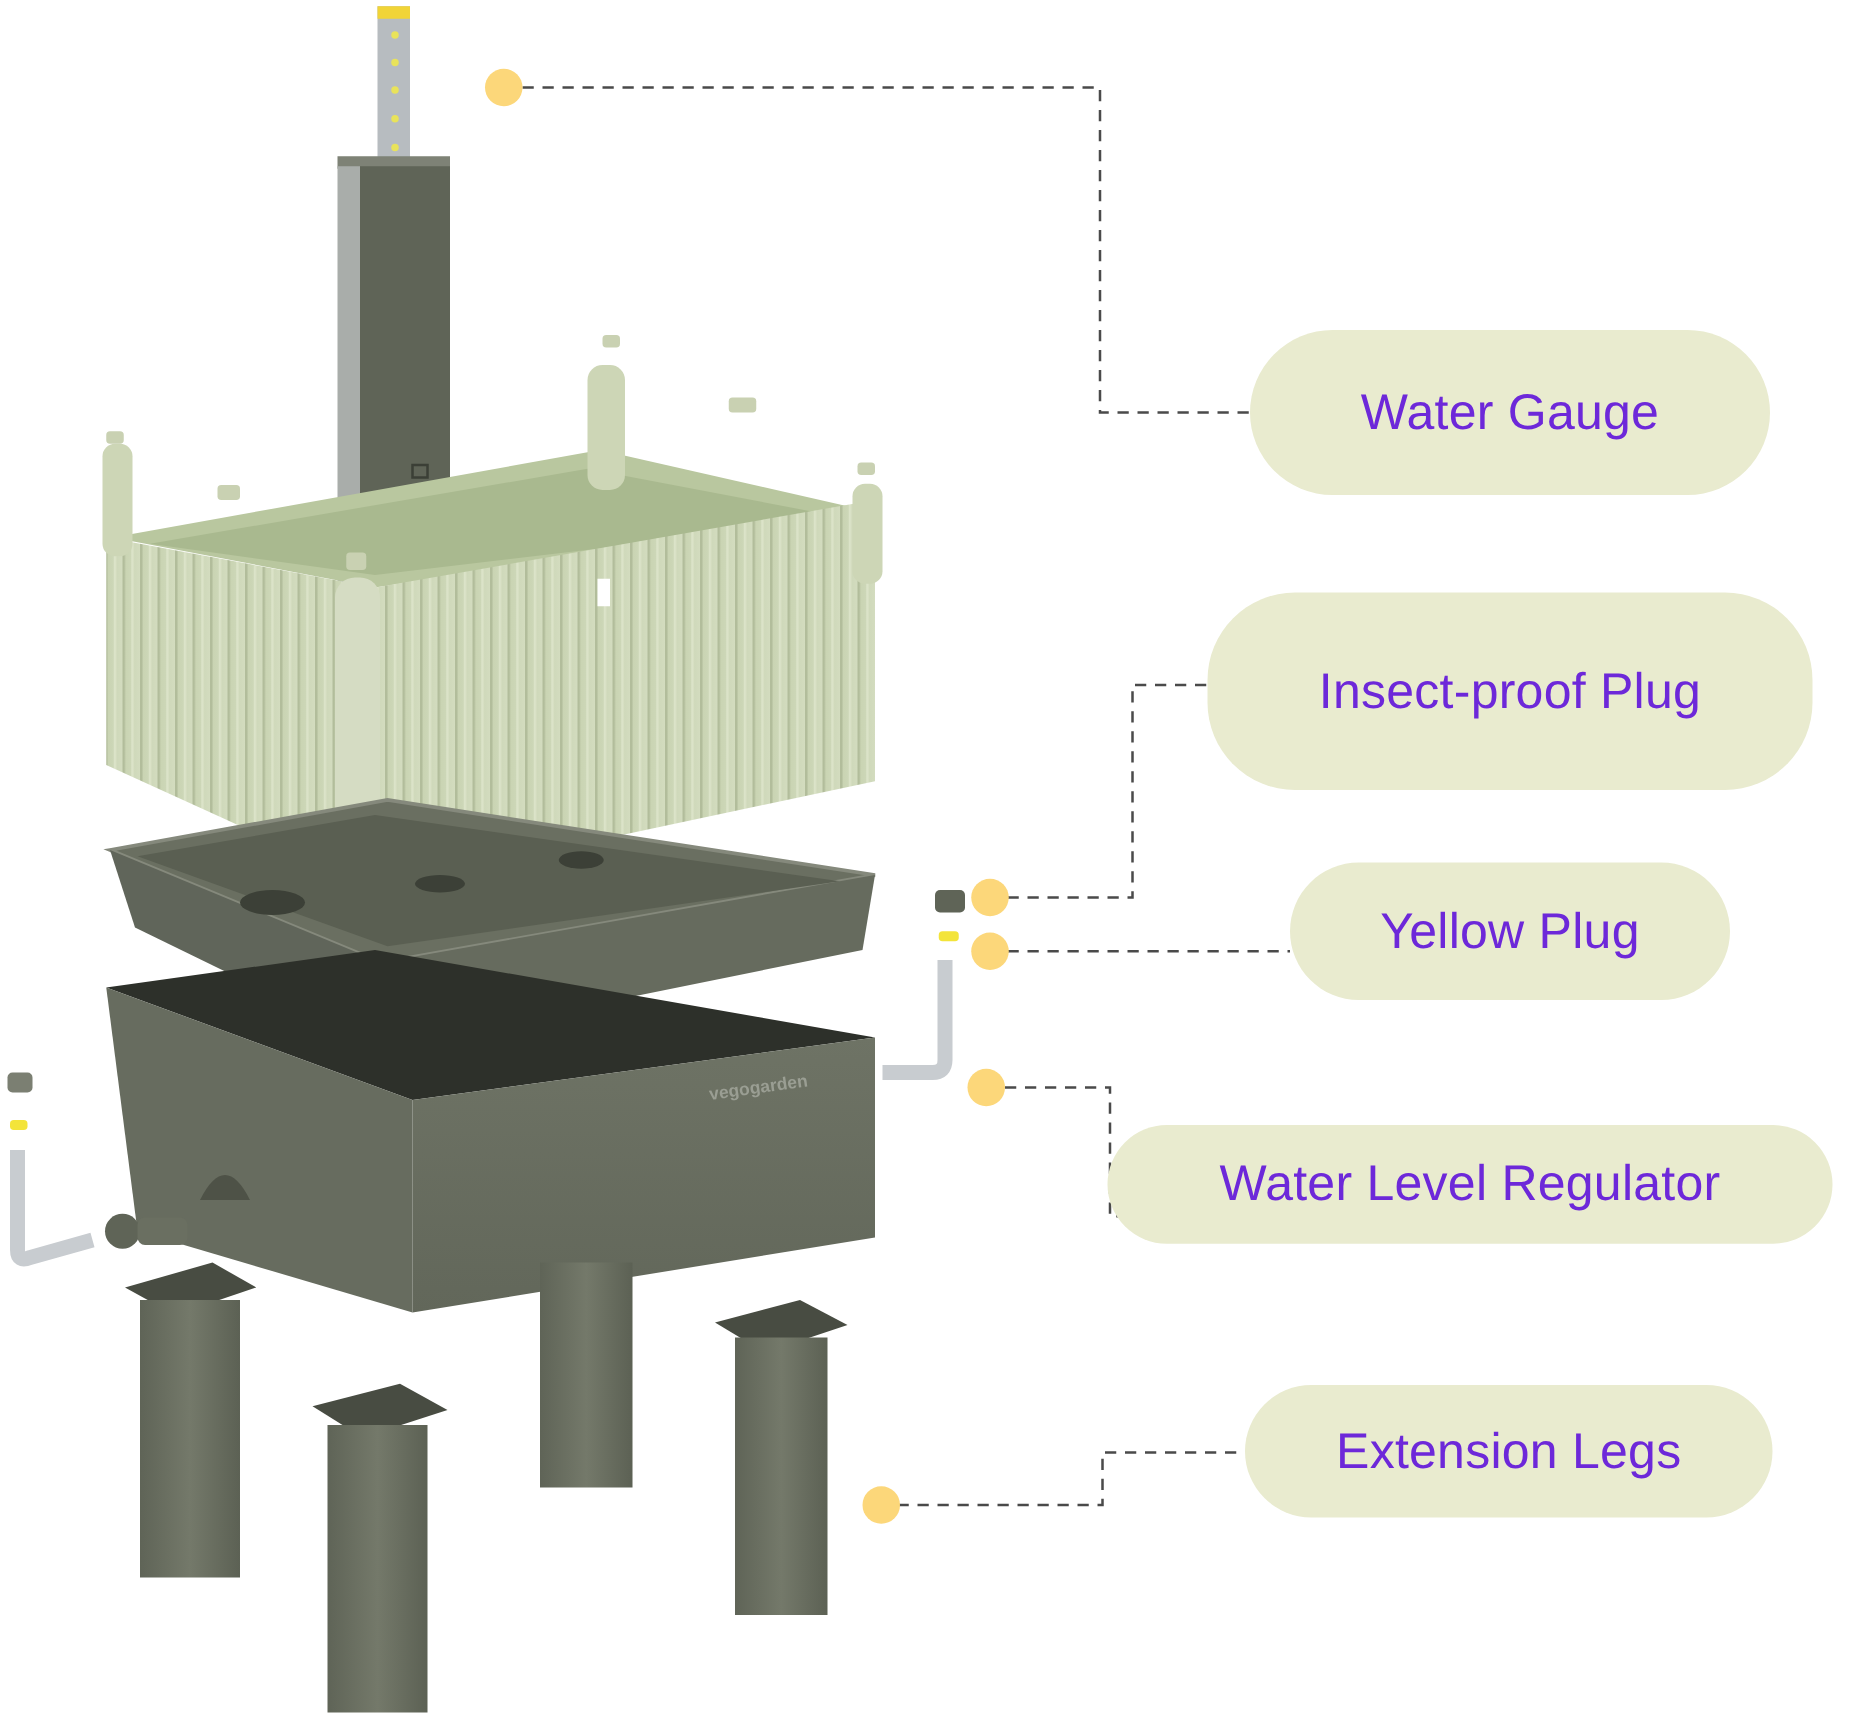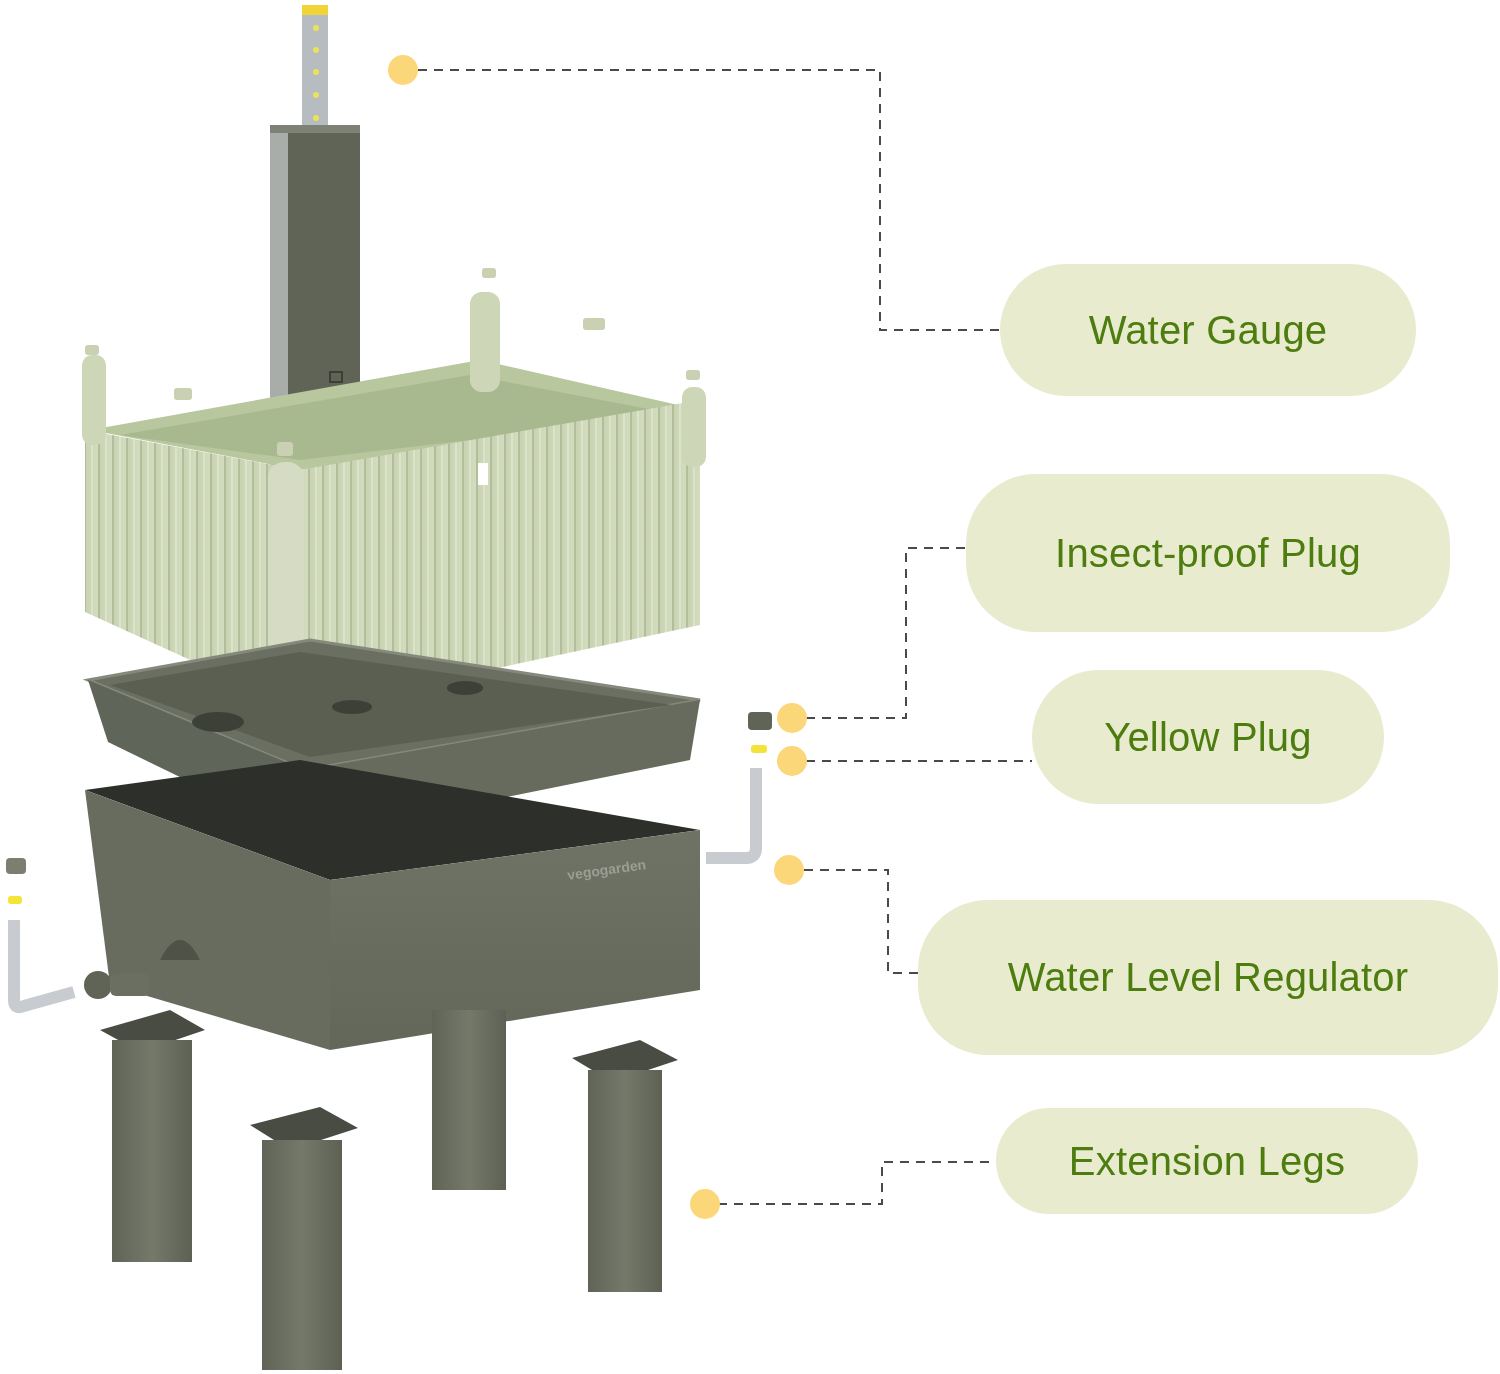--- a/index.html
+++ b/index.html
@@ -1,21 +1,21 @@
 <!DOCTYPE html>
 <html><head>
 <meta charset="utf-8">
 <style>
   html, body { margin: 0; padding: 0; background: #ffffff; }
   body { width: 1500px; height: 1374px; position: relative; overflow: hidden;
          font-family: "Liberation Sans", "DejaVu Sans", sans-serif; }
   #scene { position: absolute; left: 0; top: 0; width: 1500px; height: 1374px; }
   .pill { position: absolute; background: #e9ebcf; border-radius: 70px;
           display: flex; align-items: center; justify-content: center;
-          color: #4d7c0f; font-size: 40px; letter-spacing: 0.2px; cursor: pointer; }
+          color: #6d28d9; font-size: 40px; letter-spacing: 0.2px; cursor: pointer; }
   .dot { position: absolute; width: 30px; height: 30px; border-radius: 50%; background: #fcd77a; }
 </style>
 </head>
 <body>
 
 <svg id="scene" viewBox="0 0 1500 1374">
   <defs>
     <linearGradient id="gBed" x1="0" x2="1" y1="0" y2="0">
       <stop offset="0" stop-color="#c7d2b0"></stop>
         <stop offset="1" stop-color="#d3dcbf"></stop>
@@ -123,21 +123,21 @@
 <div class="dot" style="left:777px;top:746px"></div>
 <div class="dot" style="left:774px;top:855px"></div>
 <div class="dot" style="left:690px;top:1189px"></div>
 
 <div class="pill" style="left:1000px;top:264px;width:416px;height:132px">
   <span>Water Gauge</span>
 </div>
 <div class="pill" style="left:966px;top:474px;width:484px;height:158px">
   <span>Insect-proof Plug</span>
 </div>
-<div class="pill" style="left:1032px;top:670px;width:352px;height:134px">
+<div class="pill" style="left:1032px;top:690px;width:352px;height:110px">
   <span>Yellow Plug</span>
 </div>
-<div class="pill" style="left:918px;top:900px;width:580px;height:155px">
+<div class="pill" style="left:886px;top:900px;width:580px;height:95px">
   <span>Water Level Regulator</span>
 </div>
 <div class="pill" style="left:996px;top:1108px;width:422px;height:106px">
   <span>Extension Legs</span>
 </div>
 
 </body></html>

